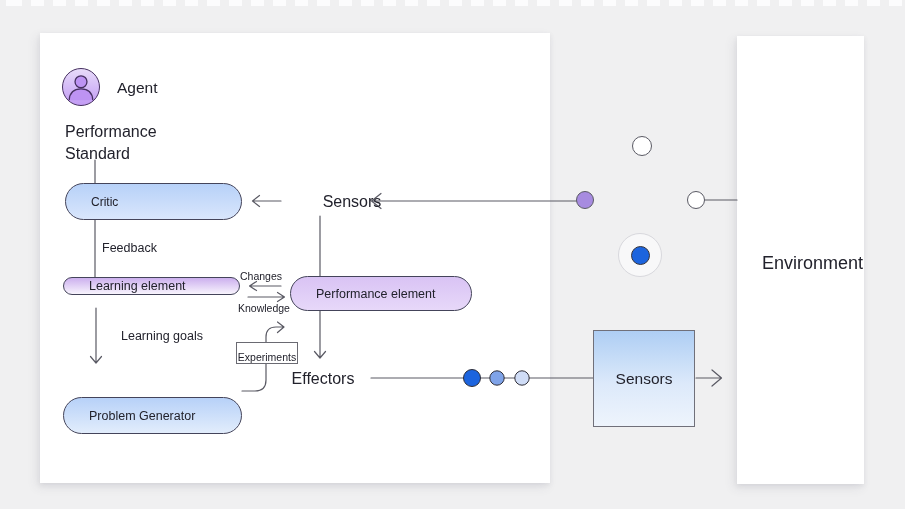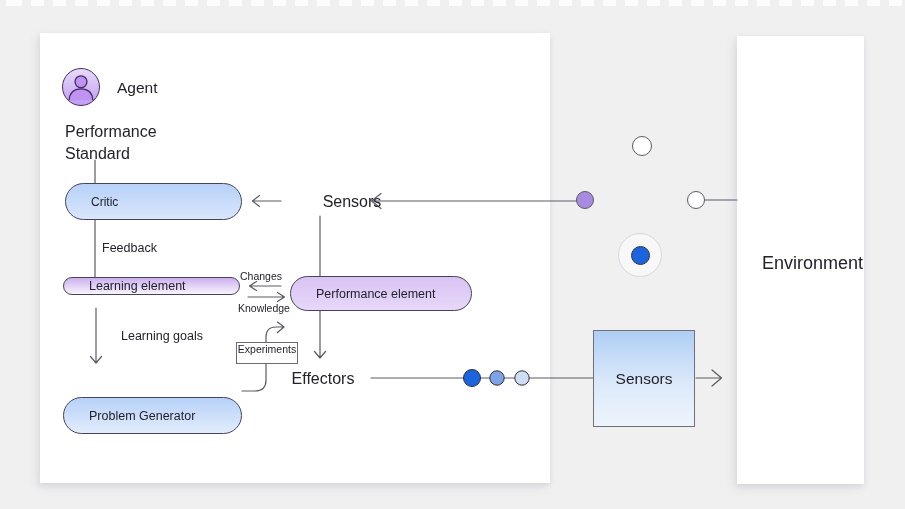--- a/index.html
+++ b/index.html
@@ -45,21 +45,21 @@
     background:linear-gradient(180deg,#b7d1f8 0%,#d9e6fc 100%);}
   .pill-learning{left:63px;top:277px;width:177px;height:18px;border-radius:15.5px;
     background:linear-gradient(180deg,#ccb0ee 0%,#f8f4fd 100%);}
   .pill-performance{left:290px;top:276px;width:182px;height:35px;border-radius:17.5px;
     background:linear-gradient(180deg,#d9c3f4 0%,#e7d8f9 100%);}
   .pill-problem{left:63px;top:371px;width:179px;height:37px;border-radius:18.5px;
     background:linear-gradient(180deg,#b7d1f8 0%,#e2edfc 100%);margin-top:26px;}
   .experiments{
     position:absolute;left:236px;top:342px;width:62px;height:22px;box-sizing:border-box;
     background:#ffffff;border:1px solid #6a6a72;
-    display:flex;align-items:flex-start;justify-content:center;
+    display:flex;align-items:flex-end;justify-content:center;
     font-size:10.5px;
   }
   .edge-lbl{font-size:12.5px;}
   .lbl-feedback{left:102px;top:241px;}
   .lbl-goals{left:102px;top:329px;margin-left:19px;}
   .tiny-lbl{font-size:10.5px;text-align:left;}
   .lbl-changes{left:240px;top:270px;width:56px;}
   .lbl-knowledge{left:238px;top:302px;width:60px;}
   .io-lbl{font-size:16px;text-align:center;}
   .lbl-sensors{left:285px;top:193px;width:70px;margin-left:32px;}

